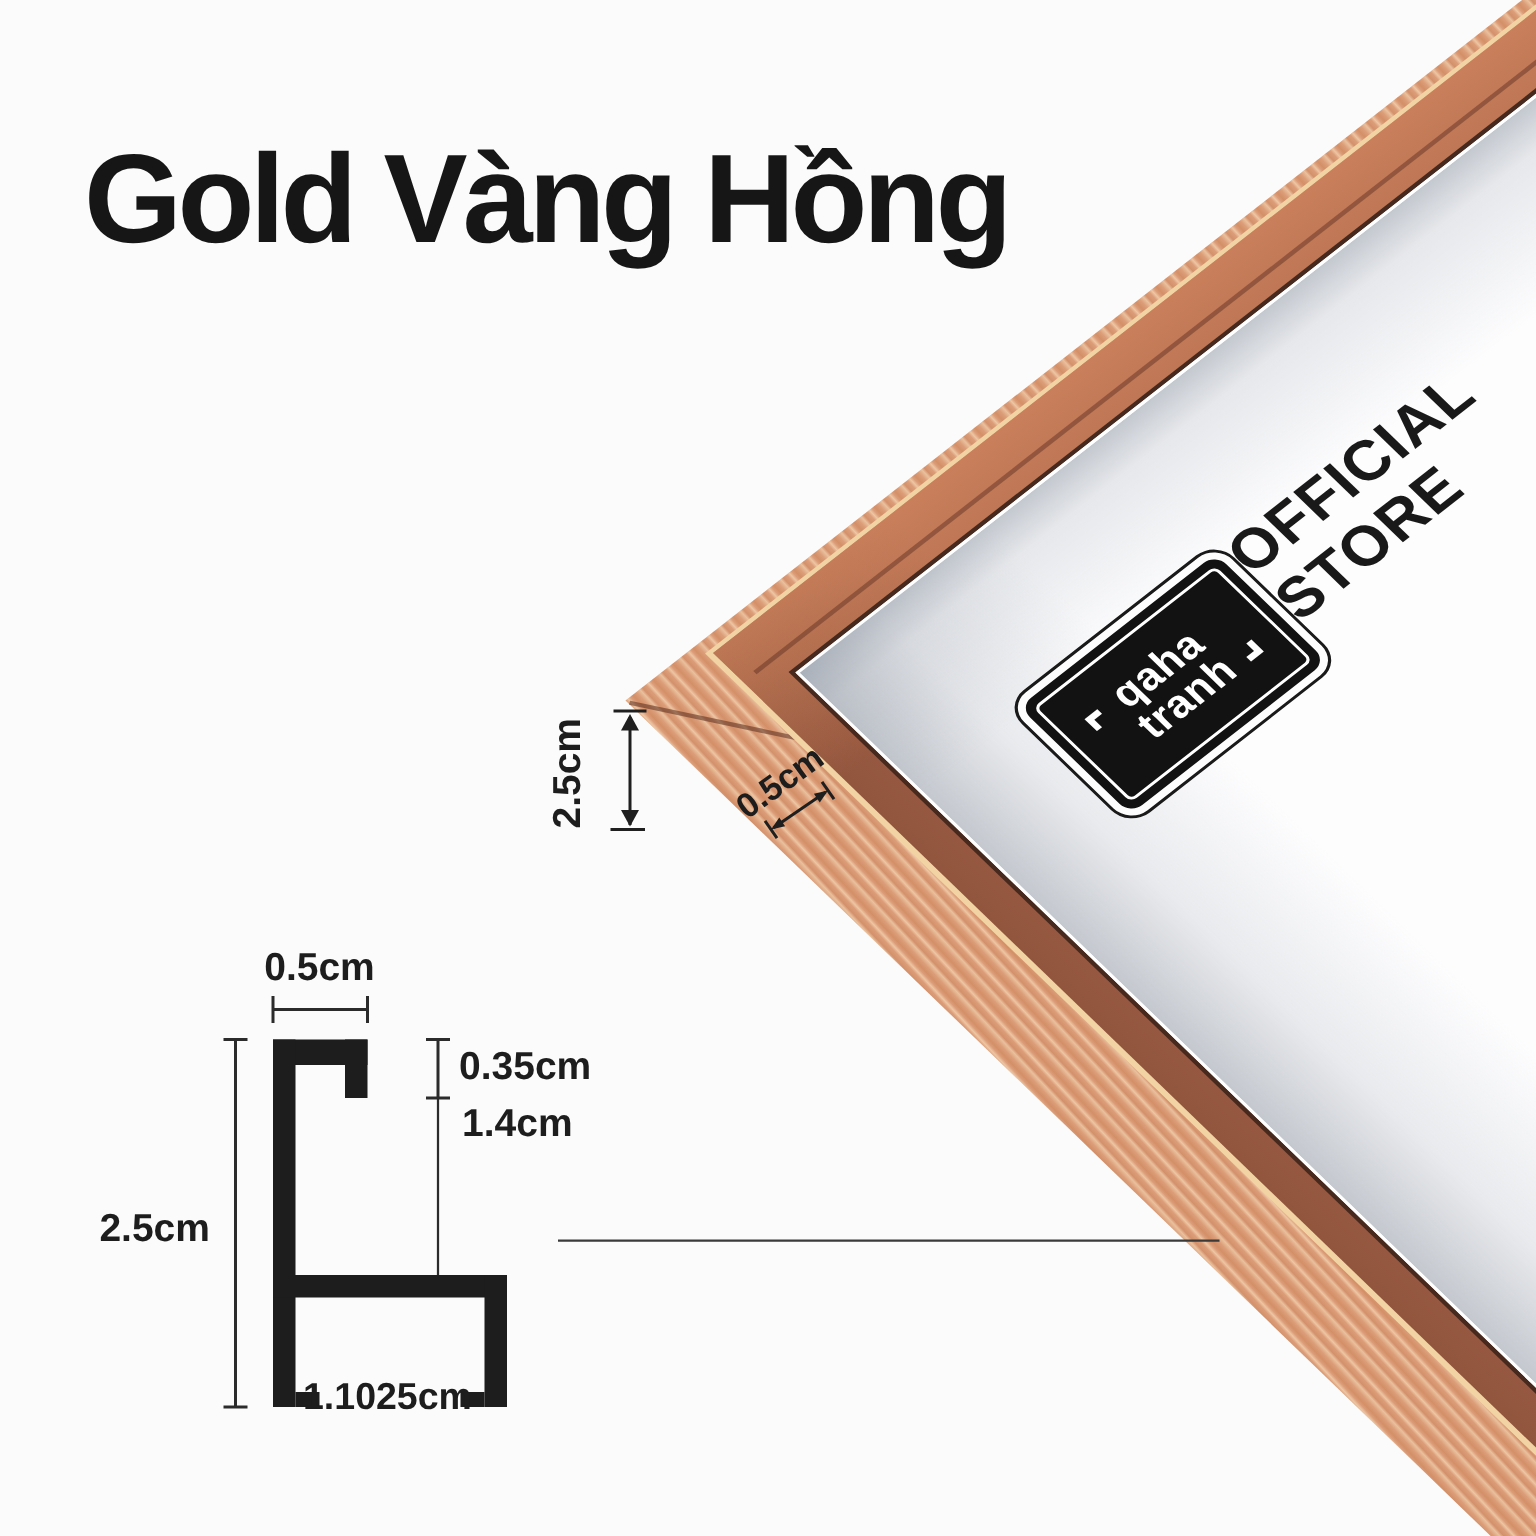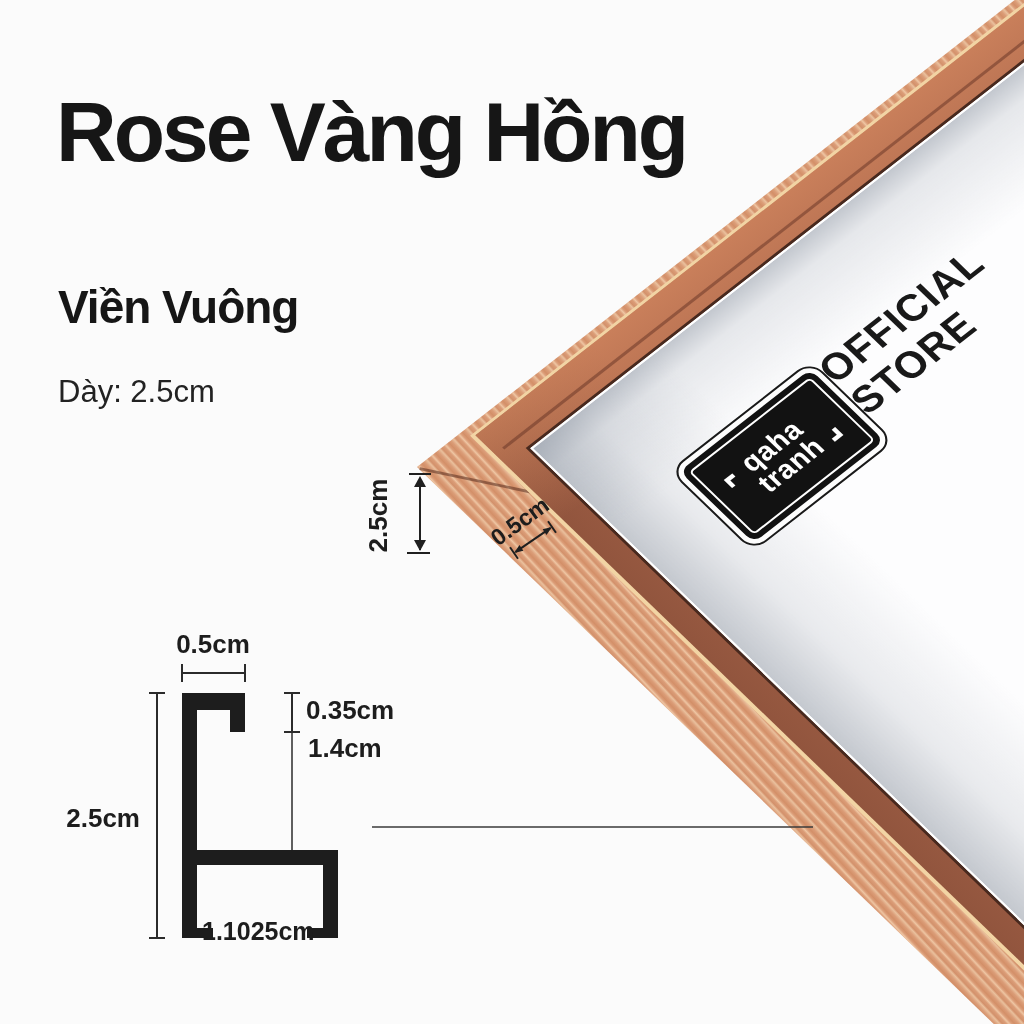--- a/index.html
+++ b/index.html
@@ -67,24 +67,22 @@
   .p-thick{left:336px;top:500px;width:84px;text-align:center;font-size:26px;
            transform:rotate(-90deg);}
   .p-border{left:477px;top:508px;width:86px;text-align:center;font-size:23px;
             transform:rotate(-36deg);}
 </style>
 </head>
 <body>
 
 <div class="canvas">
 
-  <div class="title-vi">Rose Vàng Hồng</div>
+  <div class="title-vi">Gold Vàng Hồng</div>
 
-  <div class="spec-heading">Viền Vuông</div>
-  <div class="spec-line2">Dày: 2.5cm</div>
 
   <div class="photo-frame">
     <div class="f-brushed"></div>
     <div class="f-miter"></div>
     <div class="f-highlight"></div>
     <div class="f-smooth"></div>
     <div class="f-ridge"></div>
     <div class="f-crease"></div>
     <div class="f-mat">
       <div class="logo-box">

